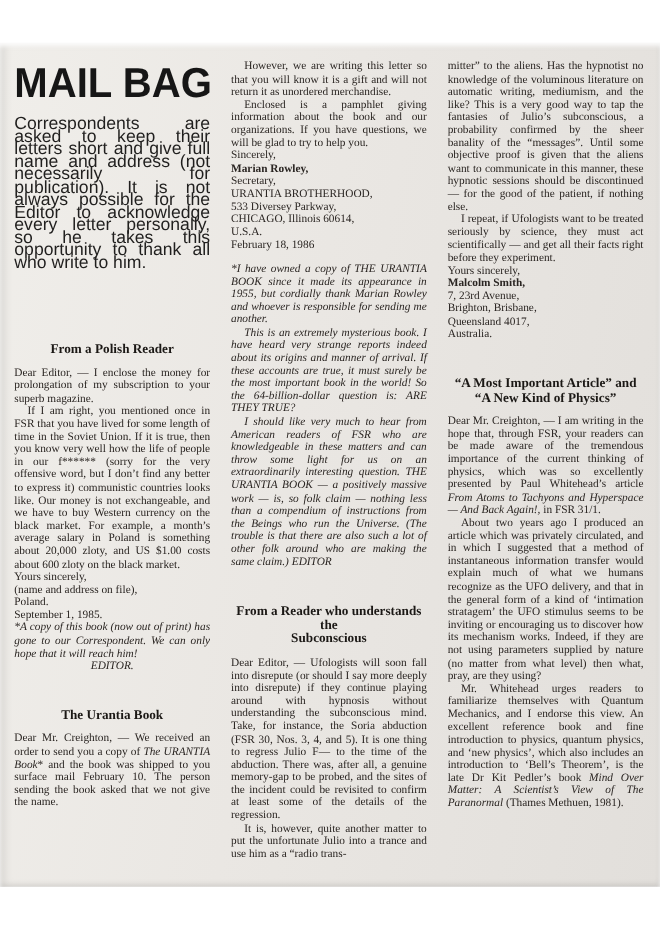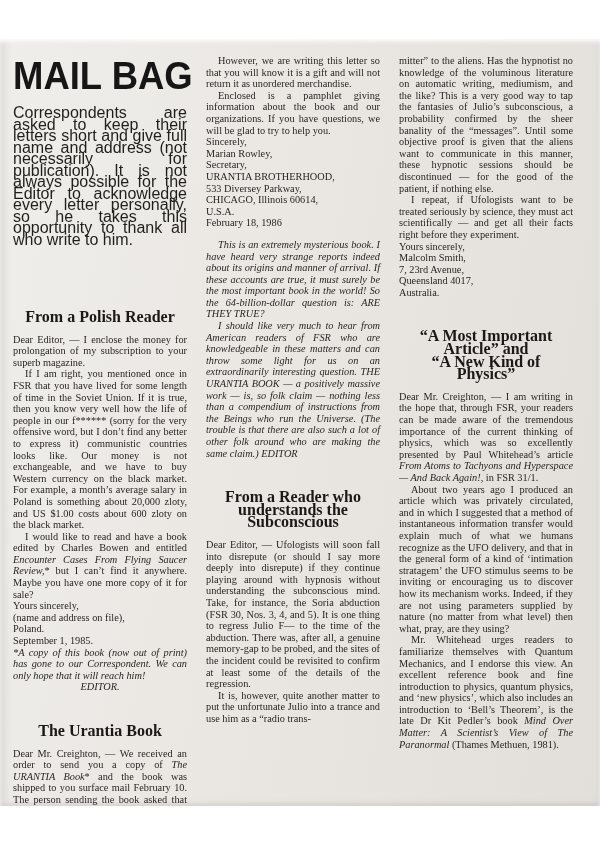--- a/index.html
+++ b/index.html
@@ -2,54 +2,53 @@
 <html><head>
 <meta charset="utf-8">
 <style>
   html,body{margin:0;padding:0;width:600px;height:850px;background:#ffffff;overflow:hidden;}
   .paper{
     position:absolute;top:39px;left:0;width:600px;height:767px;
     background:linear-gradient(100deg,#f0eeea 0%,#eae7e3 45%,#e2dfdb 100%);
     box-shadow:inset 0 3px 4px rgba(255,255,255,.9), inset 4px 0 8px rgba(0,0,0,.10), inset -2px -2px 4px rgba(0,0,0,.05);
     overflow:hidden;
   }
-  .cols{display:flex;gap:19px;padding:16px 27px 0 13px;}
+  .cols{display:flex;gap:19px;padding:16px 15px 0 13px;}
   .col{flex:1;min-width:0;color:#2a2522;font-family:"Liberation Serif","DejaVu Serif",serif;
        font-size:10.3px;line-height:11.6px;}
   .blk{margin:0;}
   .title{
     font-family:"Liberation Sans","DejaVu Sans",sans-serif;font-weight:700;
     font-size:38px;line-height:42px;letter-spacing:0px;color:#161616;
     margin:0 0 10px 0;transform:scaleX(.96);transform-origin:left center;white-space:nowrap;
   }
   .intro{
     font-family:"Liberation Sans","DejaVu Sans",sans-serif;
     font-size:16px;line-height:11.5px;text-align:justify;color:#201f1e;
   }
-  .heading{font-weight:700;text-align:center;font-size:16px;line-height:12.6px;
+  .heading{font-weight:700;text-align:center;font-size:12px;line-height:12.6px;
            margin:14px 4px 10px 4px;color:#1b1815;}
   .para{text-align:justify;}
   .para.ind{text-indent:12px;}
   .it{font-style:italic;}
-  .bd{font-weight:400;}
+  .bd{font-weight:700;}
   .align-right{text-align:center;font-style:italic;}
 </style>
 </head>
 <body>
 
 <div class="paper">
   <div class="cols">
     <div class="col">
         <div class="blk title">MAIL BAG</div>
         <div class="blk intro">Correspondents are asked to keep their letters short and give full name and address (not necessarily for publication). It is not always possible for the Editor to acknowledge every letter personally, so he takes this opportunity to thank all who write to him.</div>
         <div style="height: 52px;"></div>
         <div class="blk heading">From a Polish Reader</div>
         <div class="blk para"><span>Dear Editor, — I enclose the money for prolongation of my subscription to your superb magazine.</span></div>
         <div class="blk para ind"><span>If I am right, you mentioned once in FSR that you have lived for some length of time in the Soviet Union. If it is true, then you know very well how the life of people in our f****** (sorry for the very offensive word, but I don’t find any better to express it) communistic countries looks like. Our money is not exchangeable, and we have to buy Western currency on the black market. For example, a month’s average salary in Poland is something about 20,000 zloty, and US $1.00 costs about 600 zloty on the black market.</span></div>
-        <div class="blk para ind"><span>I would like to read and have a book edited by Charles Bowen and entitled </span><span class="it">Encounter Cases From Flying Saucer Review,</span><span>* but I can’t find it anywhere. Maybe you have one more copy of it for sale?</span></div>
         <div class="blk line">Yours sincerely,</div>
         <div class="blk line">(name and address on file),</div>
         <div class="blk line">Poland.</div>
         <div class="blk line">September 1, 1985.</div>
         <div class="blk para it"><span>*A copy of this book (now out of print) has gone to our Correspondent. We can only hope that it will reach him!</span></div>
         <div class="blk align-right">EDITOR.</div>
         <div class="blk heading" style="margin-top: 32px;">The Urantia Book</div>
         <div class="blk para"><span>Dear Mr. Creighton, — We received an order to send you a copy of </span><span class="it">The URANTIA Book</span><span>* and the book was shipped to you surface mail February 10. The person sending the book asked that we not give the name.</span></div>
       </div>
     <div class="col">
@@ -57,33 +56,35 @@
         <div class="blk para ind"><span>Enclosed is a pamphlet giving information about the book and our organizations. If you have questions, we will be glad to try to help you.</span></div>
         <div class="blk line">Sincerely,</div>
         <div class="blk line bd">Marian Rowley,</div>
         <div class="blk line">Secretary,</div>
         <div class="blk line">URANTIA BROTHERHOOD,</div>
         <div class="blk line">533 Diversey Parkway,</div>
         <div class="blk line">CHICAGO, Illinois 60614,</div>
         <div class="blk line">U.S.A.</div>
         <div class="blk line">February 18, 1986</div>
         <div style="height: 10px;"></div>
+        <div class="blk para it"><span>*I have owned a copy of THE URANTIA BOOK since it made its appearance in 1955, but cordially thank Marian Rowley and whoever is responsible for sending me another.</span></div>
         <div class="blk para ind it"><span>This is an extremely mysterious book. I have heard very strange reports indeed about its origins and manner of arrival. If these accounts are true, it must surely be the most important book in the world! So the 64-billion-dollar question is: ARE THEY TRUE?</span></div>
         <div class="blk para ind it"><span>I should like very much to hear from American readers of FSR who are knowledgeable in these matters and can throw some light for us on an extraordinarily interesting question. THE URANTIA BOOK — a positively massive work — is, so folk claim — nothing less than a compendium of instructions from the Beings who run the Universe. (The trouble is that there are also such a lot of other folk around who are making the same claim.) EDITOR</span></div>
         <div style="height: 18px;"></div>
         <div class="blk heading">From a Reader who understands the<br>Subconscious</div>
         <div class="blk para"><span>Dear Editor, — Ufologists will soon fall into disrepute (or should I say more deeply into disrepute) if they continue playing around with hypnosis without understanding the subconscious mind. Take, for instance, the Soria abduction (FSR 30, Nos. 3, 4, and 5). It is one thing to regress Julio F— to the time of the abduction. There was, after all, a genuine memory-gap to be probed, and the sites of the incident could be revisited to confirm at least some of the details of the regression.</span></div>
         <div class="blk para ind"><span>It is, however, quite another matter to put the unfortunate Julio into a trance and use him as a “radio trans-</span></div>
       </div>
     <div class="col">
         <div class="blk para"><span>mitter” to the aliens. Has the hypnotist no knowledge of the voluminous literature on automatic writing, mediumism, and the like? This is a very good way to tap the fantasies of Julio’s subconscious, a probability confirmed by the sheer banality of the “messages”. Until some objective proof is given that the aliens want to communicate in this manner, these hypnotic sessions should be discontinued — for the good of the patient, if nothing else.</span></div>
         <div class="blk para ind"><span>I repeat, if Ufologists want to be treated seriously by science, they must act scientifically — and get all their facts right before they experiment.</span></div>
         <div class="blk line">Yours sincerely,</div>
         <div class="blk line bd">Malcolm Smith,</div>
         <div class="blk line">7, 23rd Avenue,</div>
+        <div class="blk line">Brighton, Brisbane,</div>
         <div class="blk line">Queensland 4017,</div>
         <div class="blk line">Australia.</div>
         <div style="height: 18px;"></div>
         <div class="blk heading">“A Most Important Article” and<br>“A New Kind of Physics”</div>
         <div class="blk para"><span>Dear Mr. Creighton, — I am writing in the hope that, through FSR, your readers can be made aware of the tremendous importance of the current thinking of physics, which was so excellently presented by Paul Whitehead’s article </span><span class="it">From Atoms to Tachyons and Hyperspace — And Back Again!,</span><span> in FSR 31/1.</span></div>
         <div class="blk para ind"><span>About two years ago I produced an article which was privately circulated, and in which I suggested that a method of instantaneous information transfer would explain much of what we humans recognize as the UFO delivery, and that in the general form of a kind of ‘intimation stratagem’ the UFO stimulus seems to be inviting or encouraging us to discover how its mechanism works. Indeed, if they are not using parameters supplied by nature (no matter from what level) then what, pray, are they using?</span></div>
         <div class="blk para ind"><span>Mr. Whitehead urges readers to familiarize themselves with Quantum Mechanics, and I endorse this view. An excellent reference book and fine introduction to physics, quantum physics, and ‘new physics’, which also includes an introduction to ‘Bell’s Theorem’, is the late Dr Kit Pedler’s book </span><span class="it">Mind Over Matter: A Scientist’s View of The Paranormal</span><span> (Thames Methuen, 1981).</span></div>
       </div>
   </div>
 </div>

